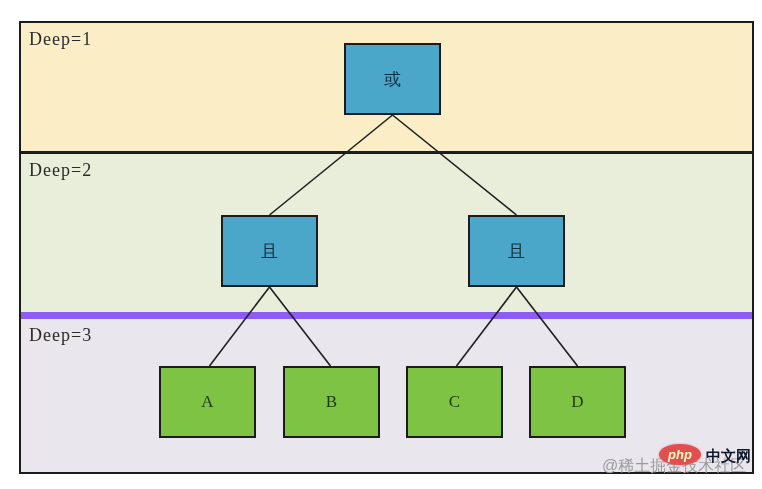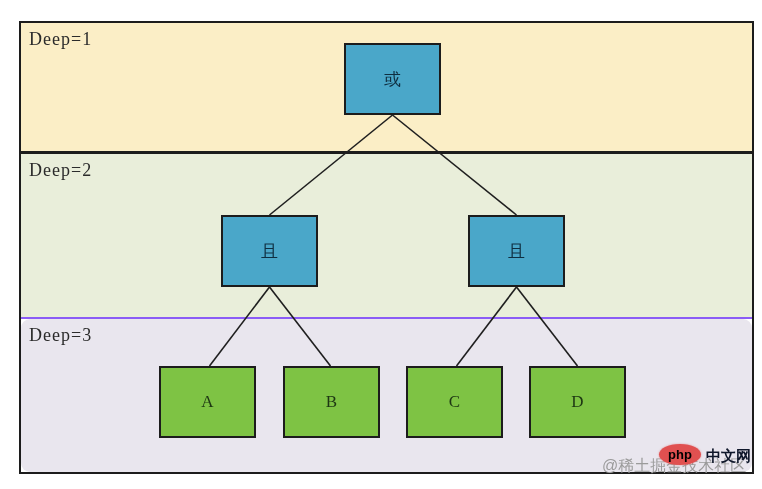--- a/index.html
+++ b/index.html
@@ -2,22 +2,22 @@
 <html><head>
 <meta charset="utf-8">
 <style>
   html,body{margin:0;padding:0;background:#ffffff;}
   body{font-family:"Liberation Serif","DejaVu Serif",serif;}
   .stage{position:relative;width:762px;height:489px;background:#ffffff;overflow:hidden;}
   .frame{position:absolute;left:19px;top:21px;width:735px;height:453px;
          border:2px solid #1c1c1c;box-sizing:border-box;}
   .band{position:relative;width:100%;box-sizing:border-box;}
   .band-1{height:131px;background:#fbeec6;border-bottom:3px solid #1c1c1c;}
-  .band-2{height:165px;background:#e9eeda;border-bottom:2px solid #8b5cf6;}
-  .band-3{height:153px;background:#e9e6ee;border-radius:9px;}
+  .band-2{height:165px;background:#e9eeda;border-bottom:7px solid #8b5cf6;}
+  .band-3{height:153px;background:#e9e6ee;}
   .band-label{position:absolute;left:8px;top:6px;font-size:18px;color:#2b2b2b;
               letter-spacing:1px;}
   .edges{position:absolute;left:0;top:0;width:762px;height:489px;pointer-events:none;}
   .node{position:absolute;width:97px;height:72px;box-sizing:border-box;
         border:2px solid #1c1c1c;display:flex;align-items:center;justify-content:center;
         font-size:17px;}
   .node-blue{background:#4aa7c9;color:#0f2e40;}
   .node-green{background:#7ec344;color:#1d3613;}
   .node-root{left:344px;top:43px;}
   .node-and-left{left:221px;top:215px;}
@@ -25,21 +25,21 @@
   .node-a{left:159px;top:366px;}
   .node-b{left:283px;top:366px;}
   .node-c{left:406px;top:366px;}
   .node-d{left:529px;top:366px;}
   .watermark{position:absolute;left:600px;top:452px;width:162px;height:26px;
              font-family:"Liberation Sans","DejaVu Sans",sans-serif;}
   .wm-handle{position:absolute;left:2px;top:4px;font-size:16px;color:#9b9b9b;
              white-space:nowrap;letter-spacing:0px;}
   .wm-logo{position:absolute;left:59px;top:-8px;width:42px;height:21px;background:#e05050;
            border-radius:50%;display:flex;align-items:center;justify-content:center;
-           color:#000000;font-weight:bold;font-size:13px;
+           color:#fef9c3;font-style:italic;font-weight:bold;font-size:13px;
            box-shadow:0 0 2px rgba(224,80,80,.6);}
   .wm-suffix{position:absolute;left:106px;top:-5px;font-size:15px;font-weight:bold;
              color:#0f172a;white-space:nowrap;}
 </style>
 </head>
 <body>
 
 <div class="stage">
 
   <div class="frame">

